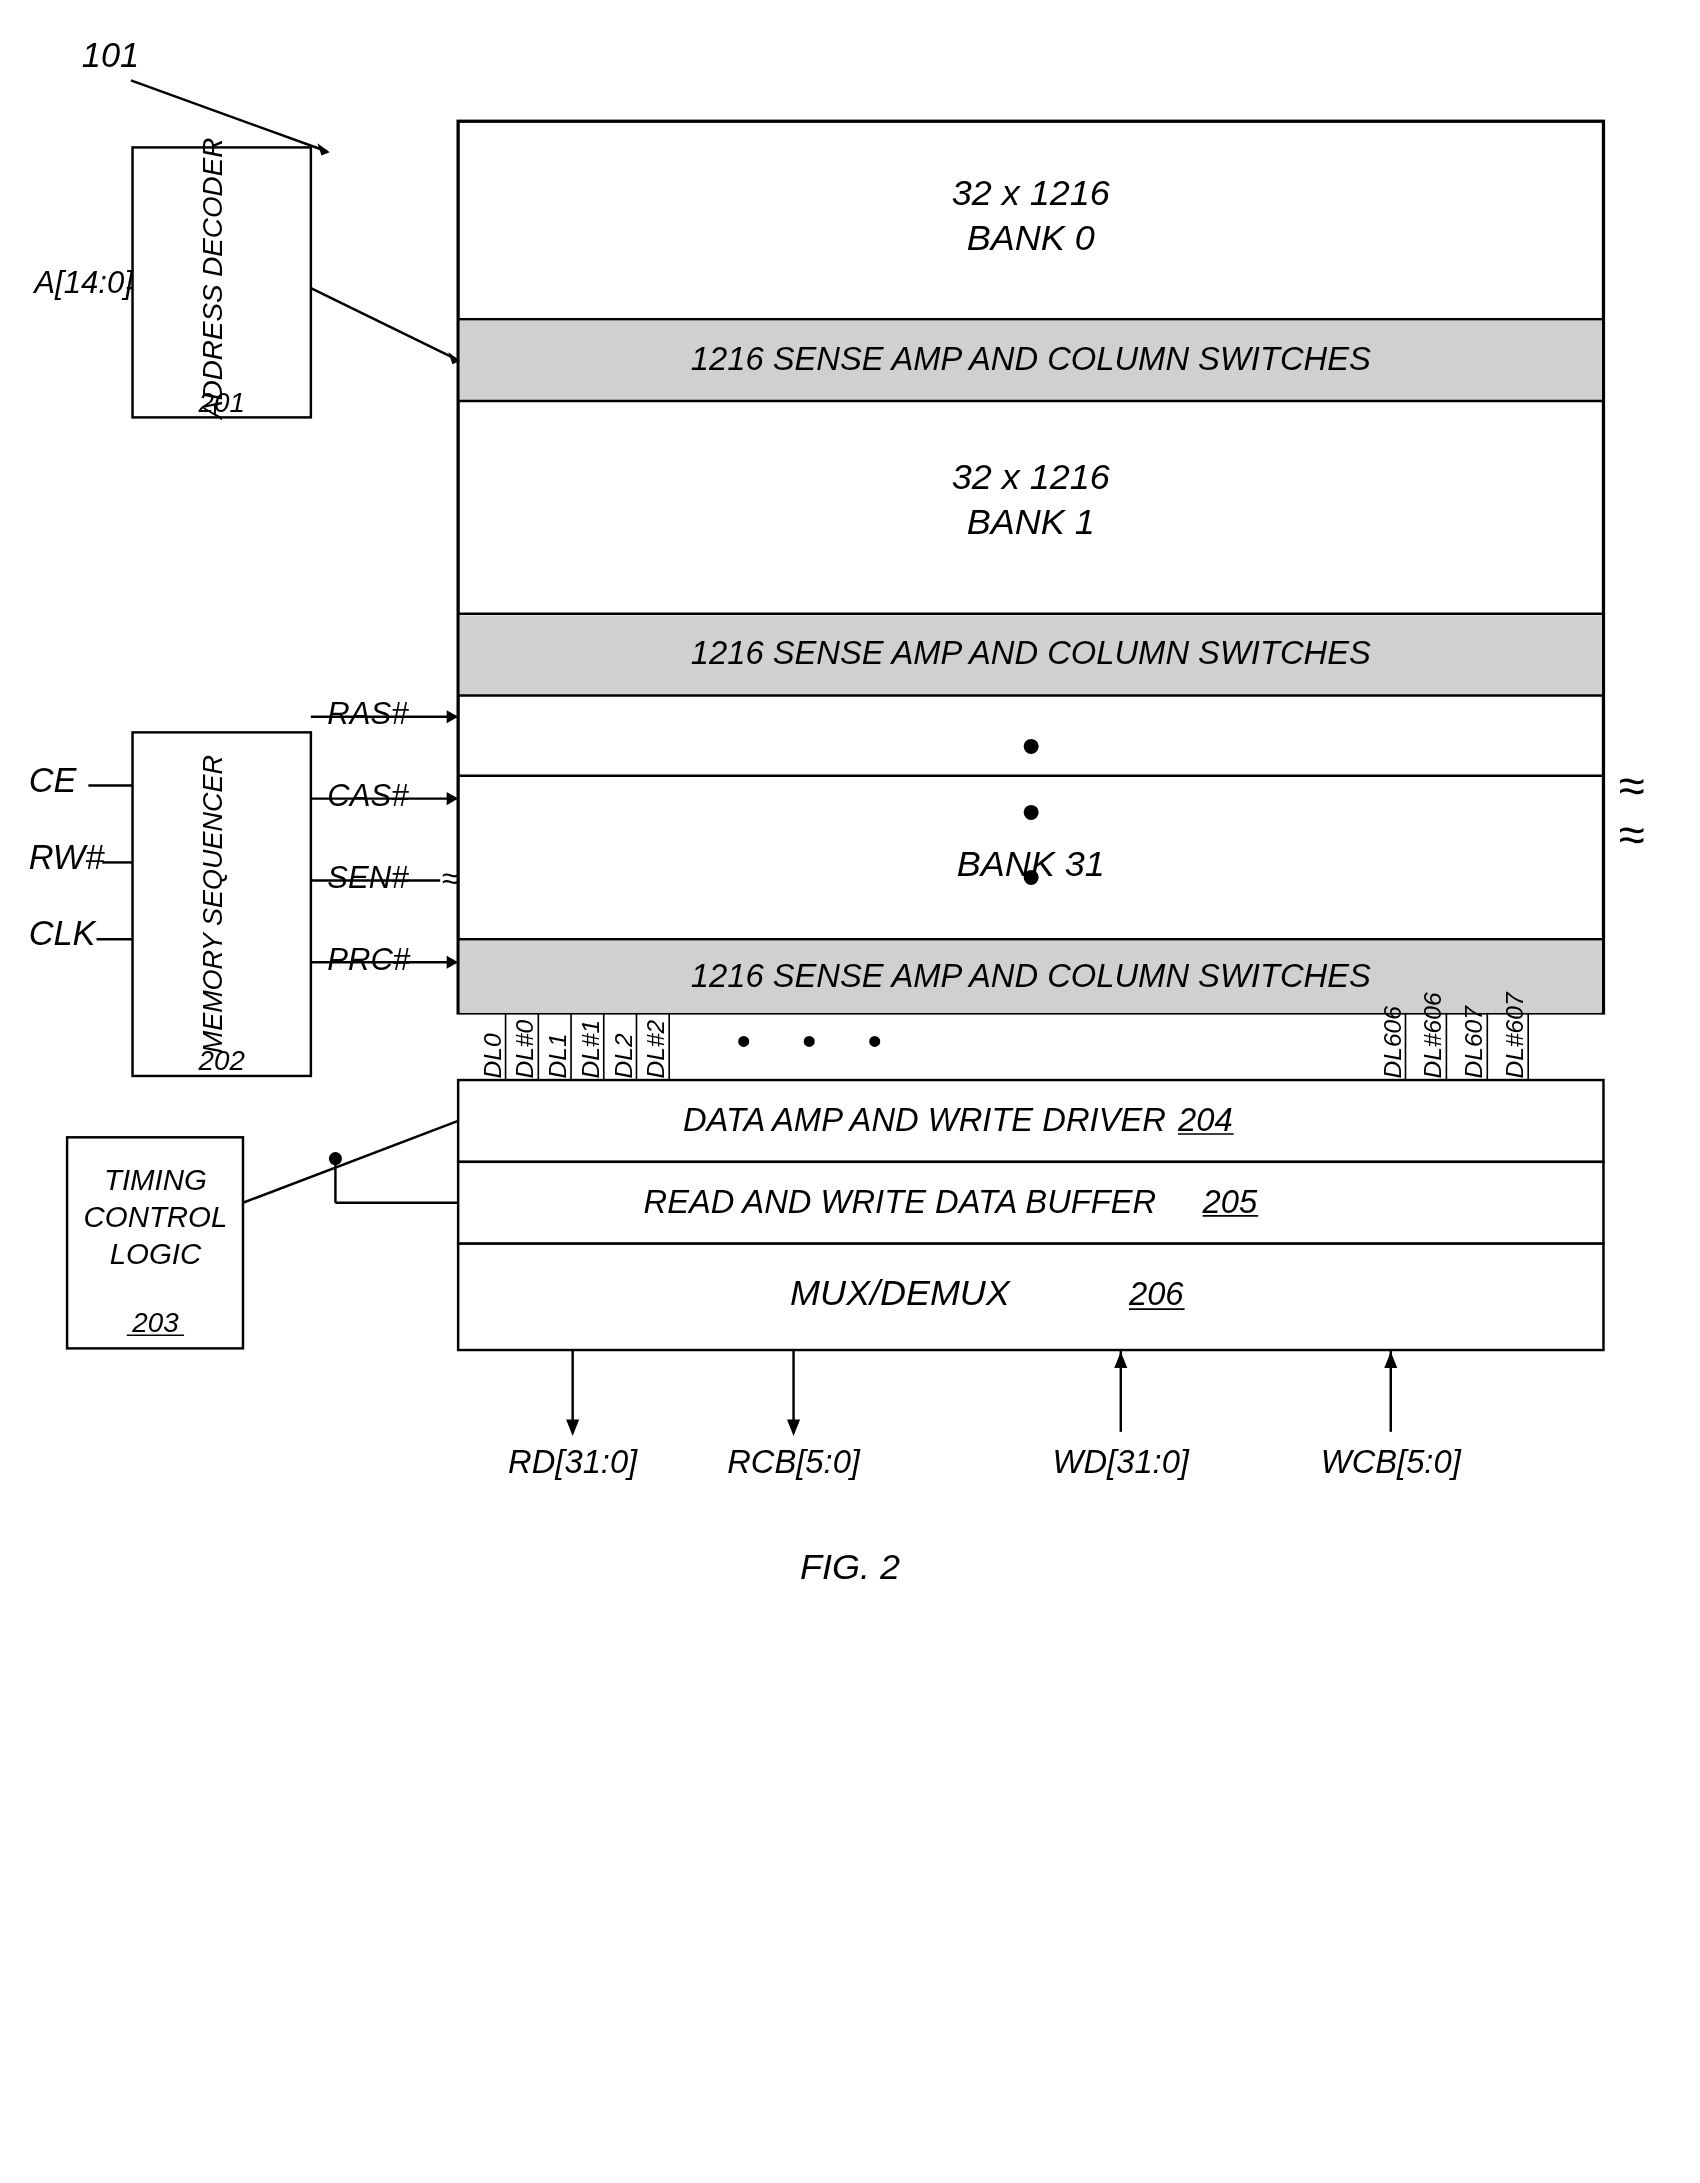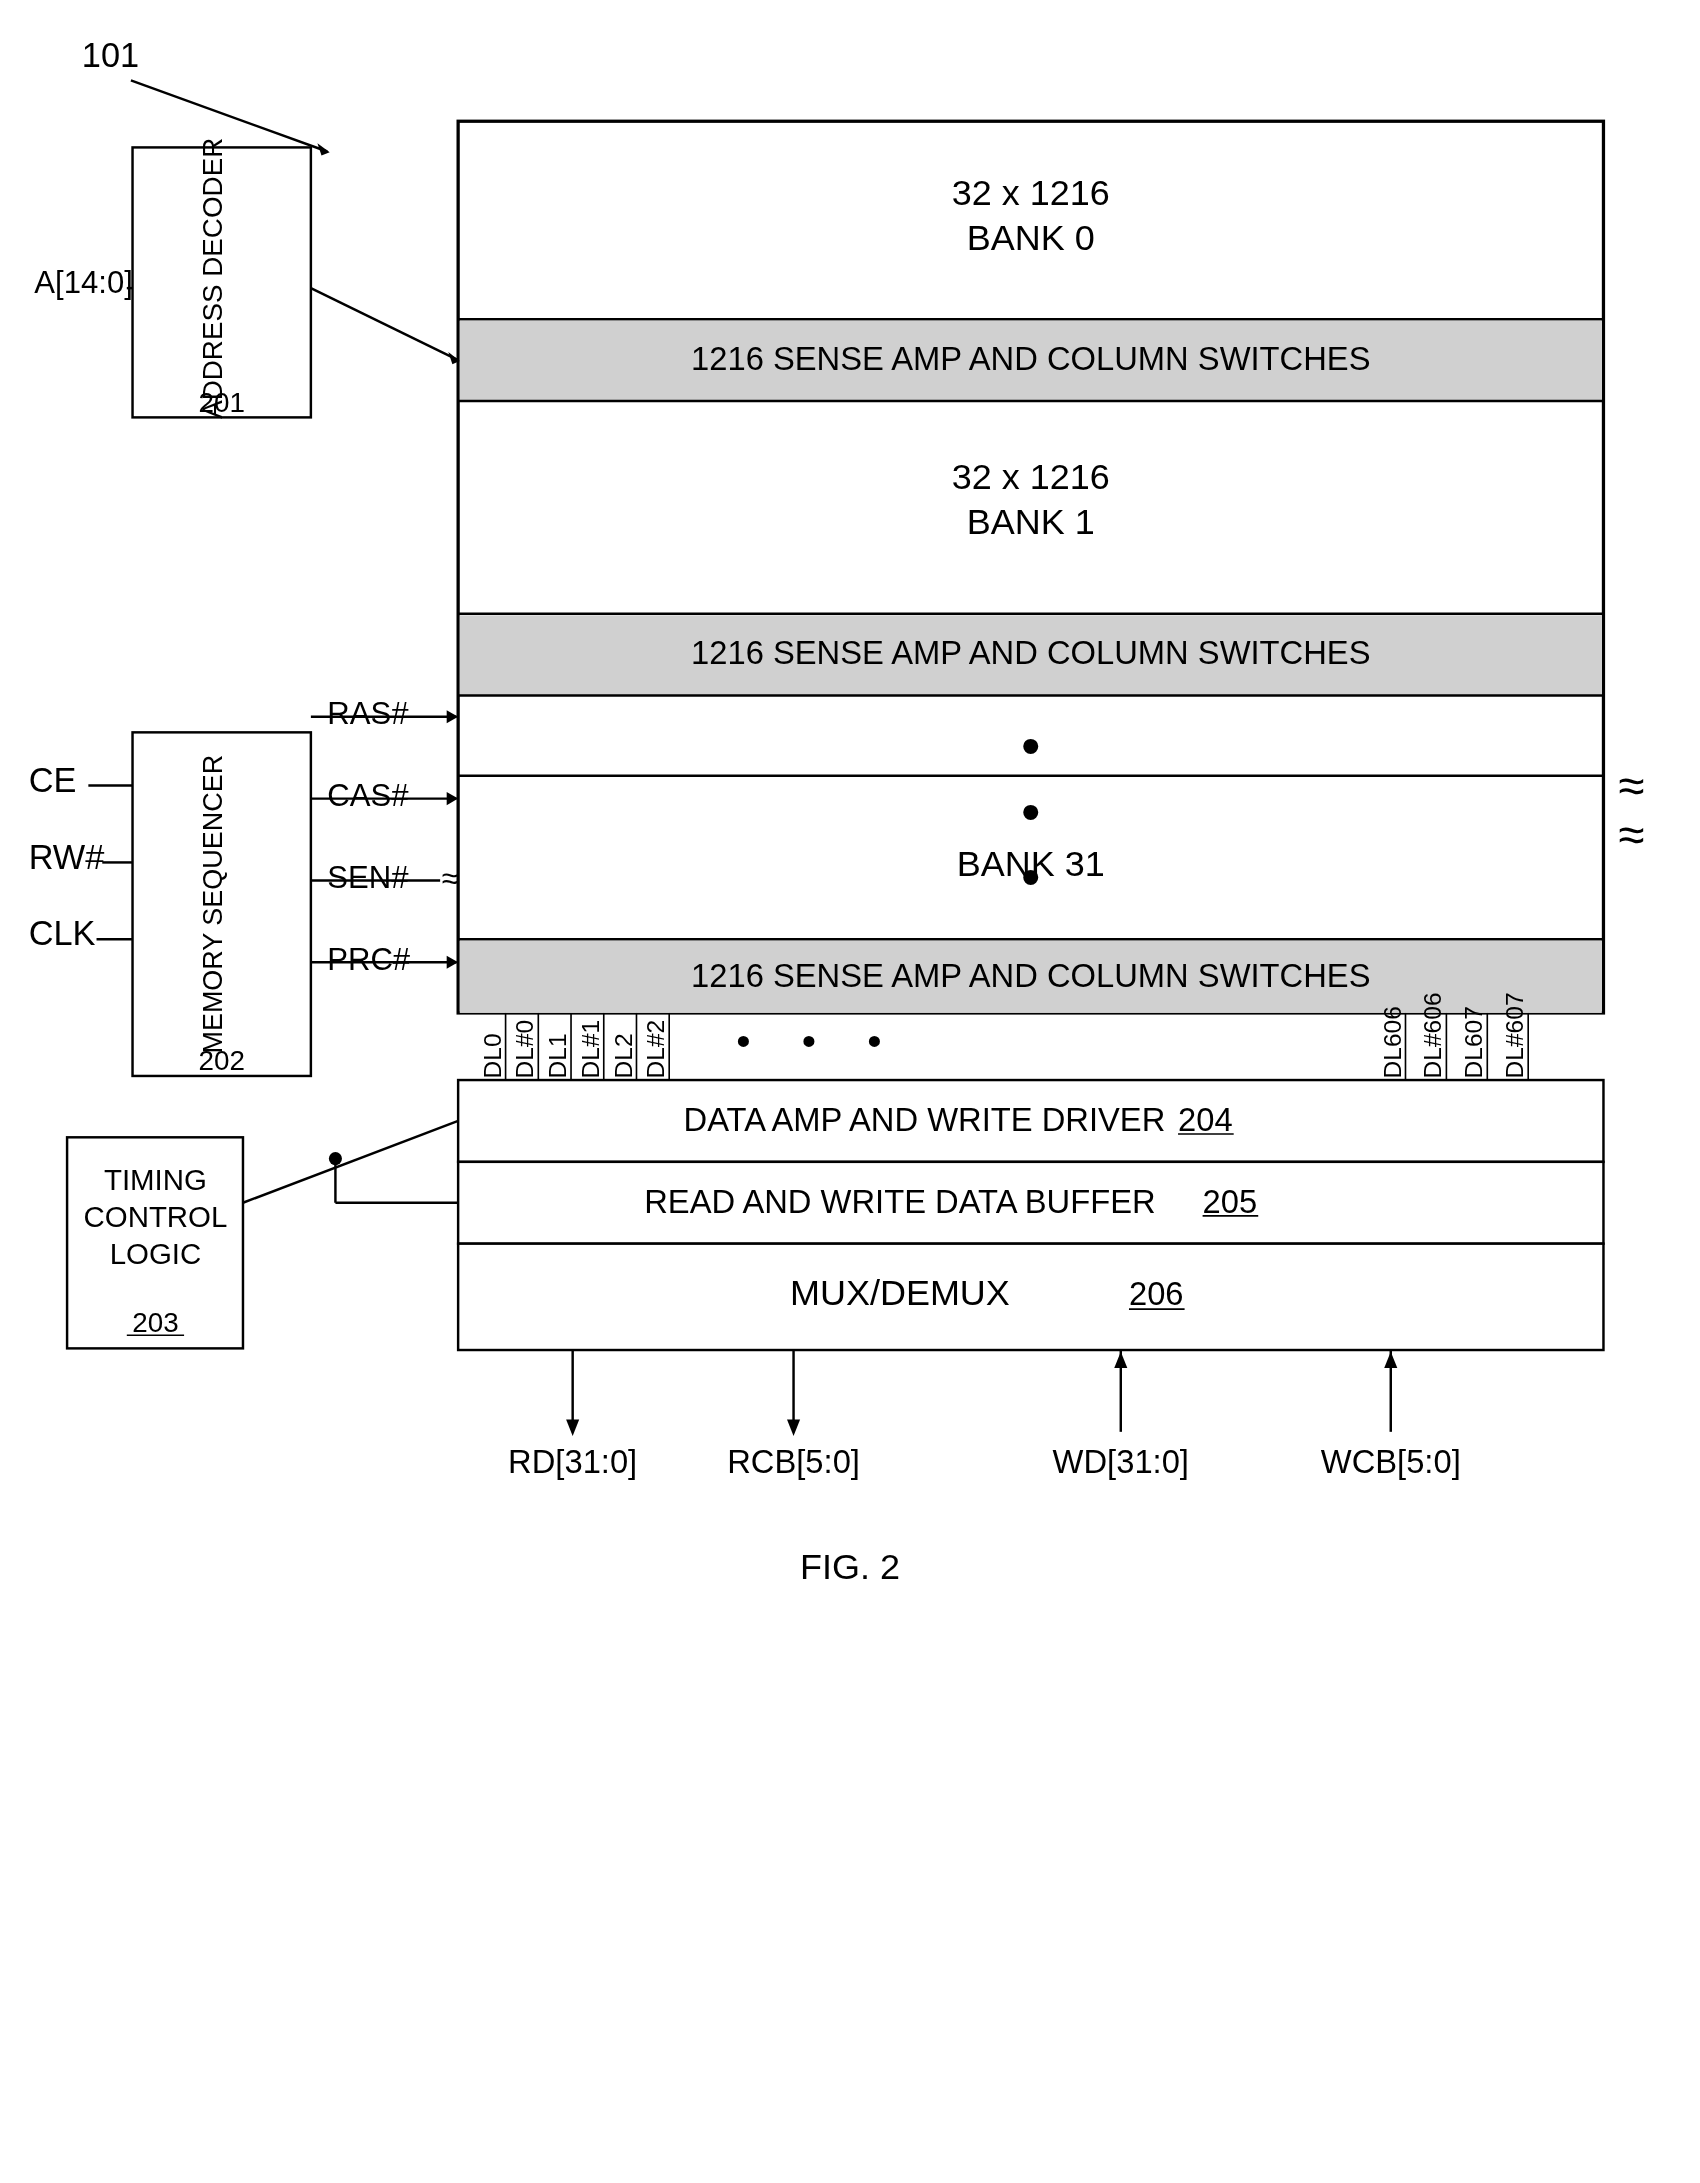--- a/index.html
+++ b/index.html
@@ -9,20 +9,21 @@
       width: 1700px;
       height: 2183px;
       position: relative;
       overflow: hidden;
     }
     .diagram-container {
       position: absolute;
       top: 0; left: 0;
       width: 1700px;
       height: 2183px;
+      font-style: italic;
     }
     svg {
       position: absolute;
       top: 0; left: 0;
       width: 1700px;
       height: 2183px;
     }
     text {
       font-family: Arial, sans-serif;
     }

